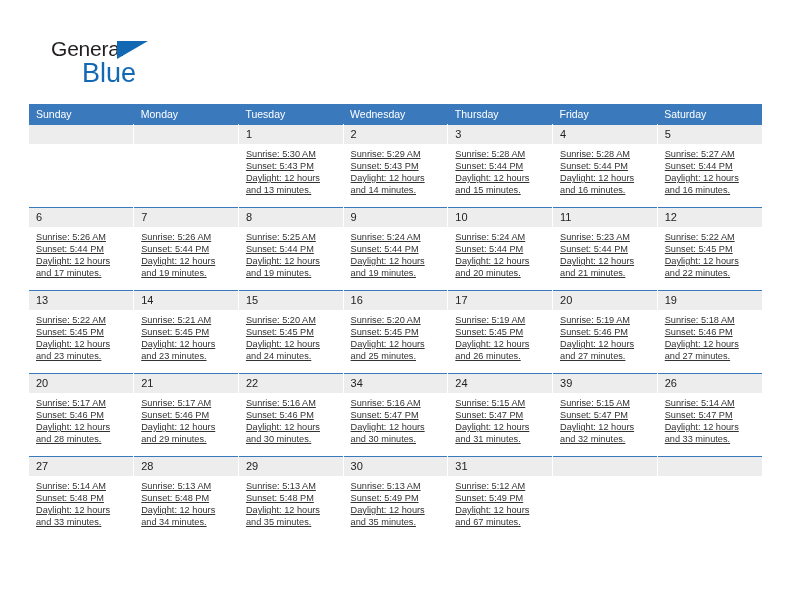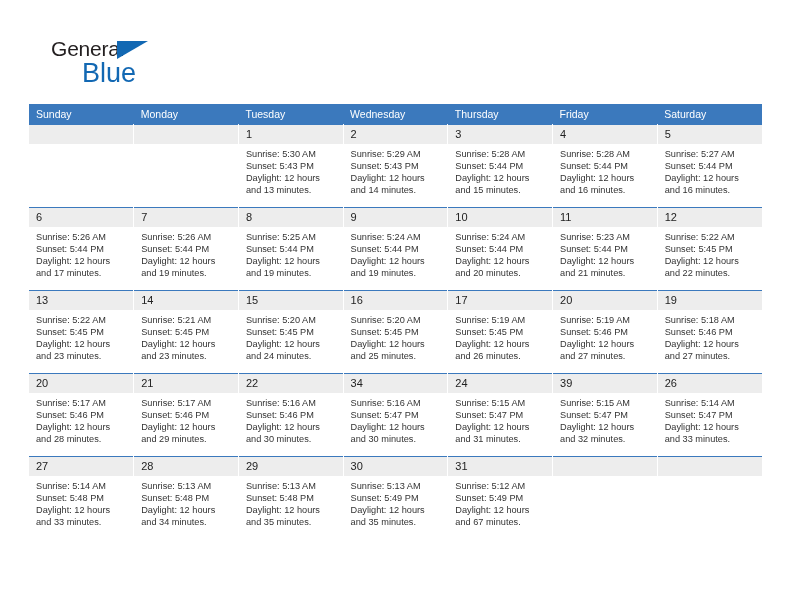--- a/index.html
+++ b/index.html
@@ -122,20 +122,21 @@
     line-height: 13px;
   }
   .daynum.empty {
     color: transparent;
   }
   .dayinfo {
     padding: 4px 6px 0 7px;
     font-size: 9.2px;
     line-height: 12.1px;
     color: #333333;
+    text-decoration: underline;
   }
   .dayinfo div {
     white-space: nowrap;
   }
 </style>
 </head>
 <body>
 
 <div class="page">
 

